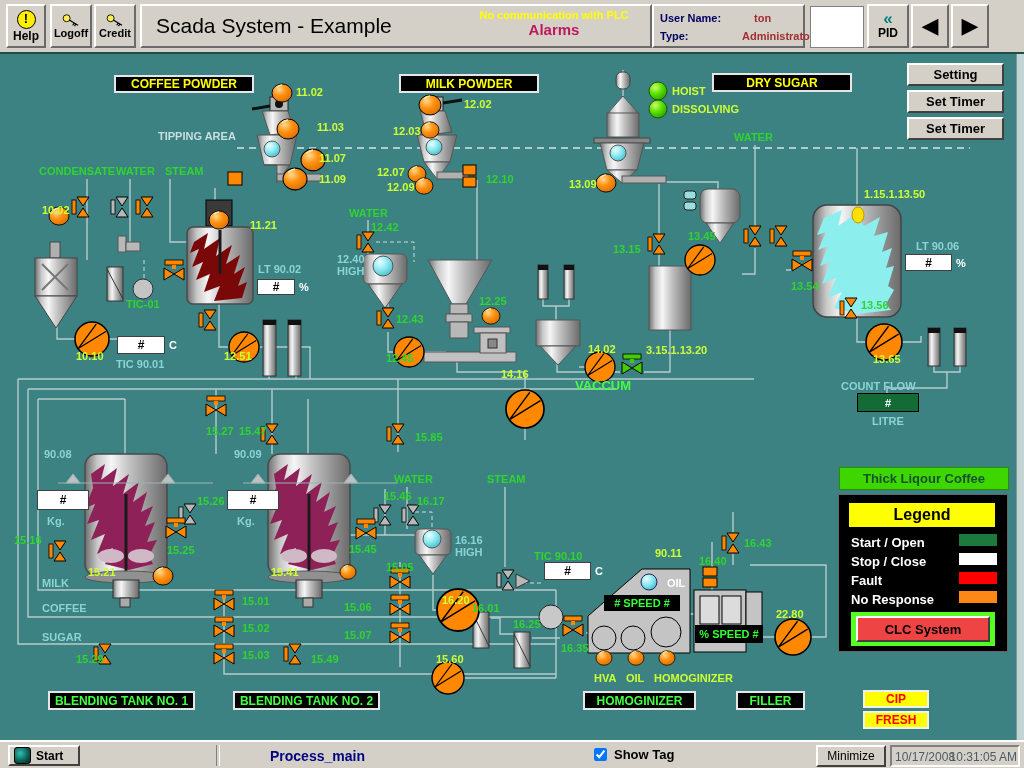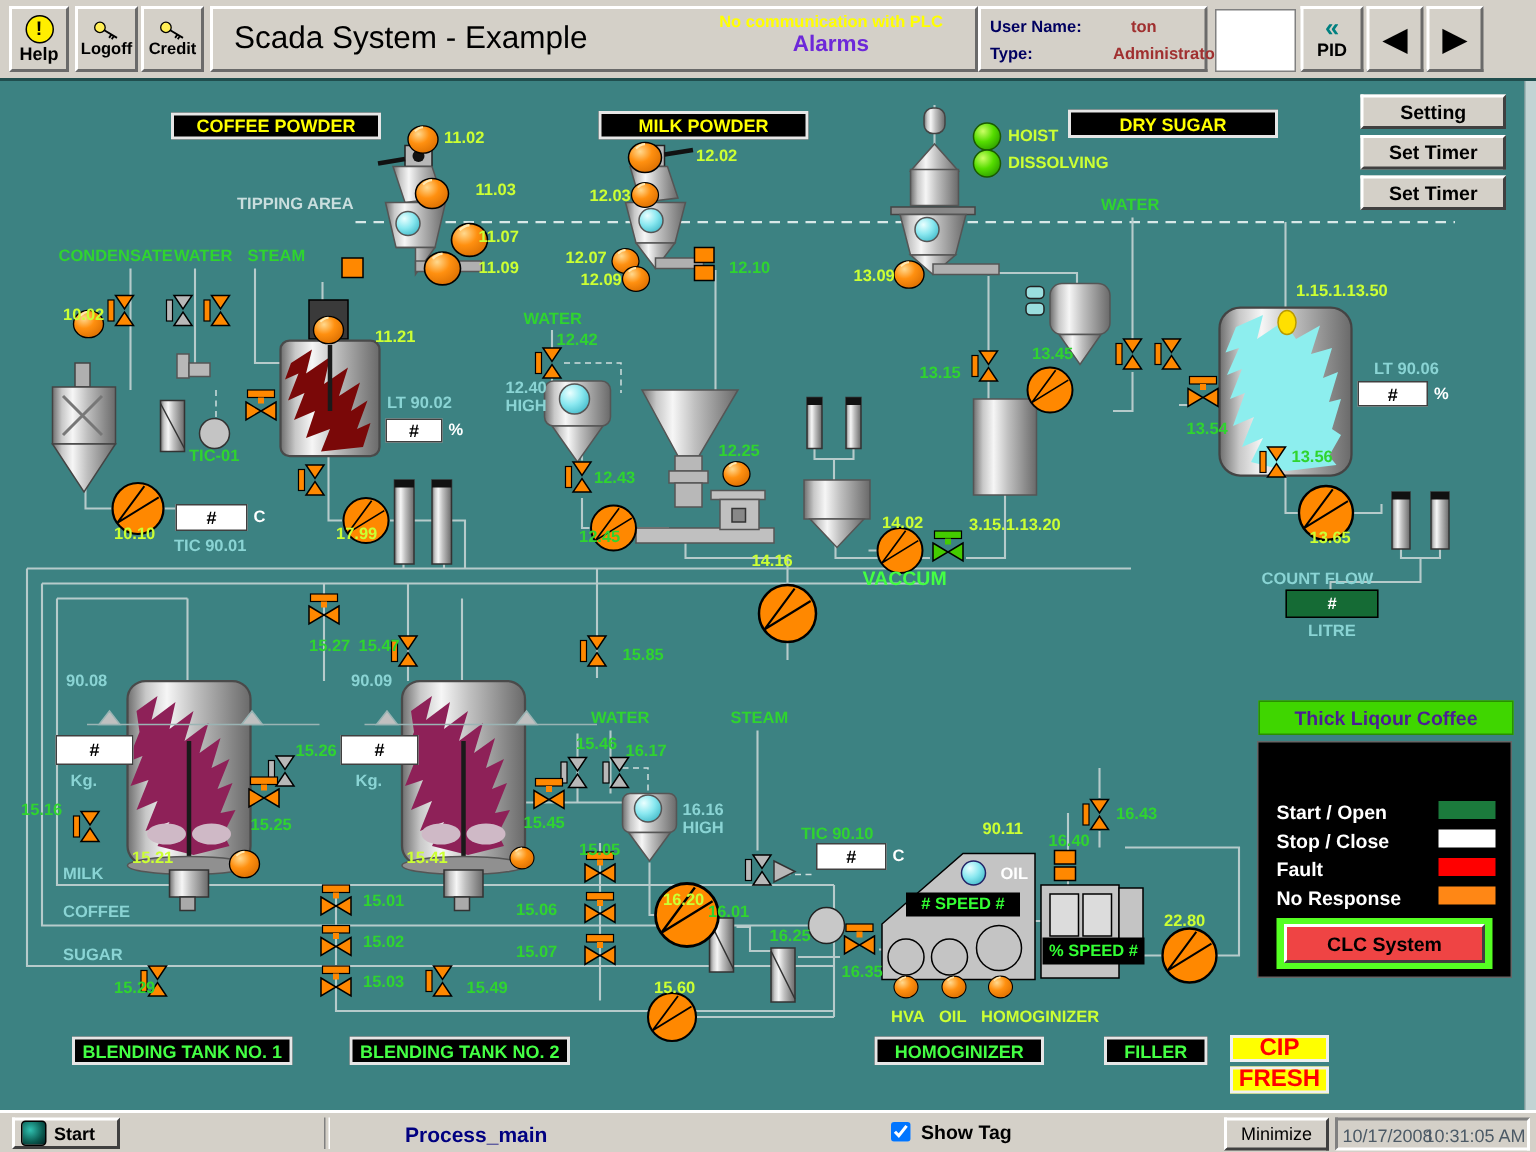--- a/index.html
+++ b/index.html
@@ -11,21 +11,21 @@
   .tb3d{position:absolute;top:4px;height:44px;background:#d4d0c8;
     border:2px solid;border-color:#ffffff #6a6a6a #6a6a6a #ffffff;box-sizing:border-box;
     display:flex;flex-direction:column;align-items:center;justify-content:center;cursor:default;}
   .tb3d .cap{font-weight:bold;font-size:12px;color:#000;}
   .keyicon{width:20px;height:14px;position:relative;}
   #titlepanel{position:absolute;left:140px;top:4px;width:512px;height:44px;
     border:2px solid;border-color:#ffffff #6a6a6a #6a6a6a #ffffff;box-sizing:border-box;}
   #maintitle{position:absolute;left:14px;top:8px;font-size:21px;color:#000;}
   #alarmbox{position:absolute;right:6px;top:3px;width:180px;text-align:center;}
   #alarm1{font-size:11px;font-weight:bold;color:#ffff00;}
-  #alarm2{font-size:15px;font-weight:bold;color:#6d28d9;}
+  #alarm2{font-size:15px;font-weight:bold;color:#be185d;}
   #userpanel{position:absolute;left:652px;top:4px;width:153px;height:44px;
     border:2px solid;border-color:#ffffff #6a6a6a #6a6a6a #ffffff;box-sizing:border-box;
     font-size:11px;font-weight:bold;}
   #userpanel .lab{color:#000060;}
   #userpanel .val{color:#a03030;}
   #blankbox{position:absolute;left:810px;top:6px;width:52px;height:40px;background:#ffffff;
     border:1px solid #808080;}
   .navglyph{font-size:22px;color:#000;line-height:20px;}
   #pidglyph{font-size:17px;font-weight:bold;color:#008080;line-height:14px;}
 
@@ -47,29 +47,29 @@
   .slabel{position:absolute;background:#000;border:2px solid #e6e6e6;box-sizing:border-box;
     font-size:12px;font-weight:bold;text-align:center;z-index:6;display:flex;
     align-items:center;justify-content:center;}
   .vbox{position:absolute;background:#fff;border:1px solid #404040;box-sizing:border-box;
     font-size:12px;font-weight:bold;color:#000;text-align:center;z-index:6;
     display:flex;align-items:center;justify-content:center;}
   .vsuf{position:absolute;left:100%;margin-left:5px;color:#fff;font-size:11px;font-weight:bold;}
   .speedbox{position:absolute;background:#000;color:#33ff33;font-size:11px;font-weight:bold;
     display:flex;align-items:center;justify-content:center;z-index:7;}
   .auxbtn{position:absolute;background:#ffff00;border:2px solid #f0f0f0;box-sizing:border-box;
-    color:#ff0000;font-size:16px;font-weight:bold;display:flex;align-items:center;
-    justify-content:center;z-index:6;cursor:default;}
+    color:#ff0000;font-size:12px;font-weight:bold;display:flex;align-items:center;
+    justify-content:center;z-index:6;cursor:default;margin-left:43px;}
   .sbtn{position:absolute;width:97px;height:23px;background:#d4d0c8;
     border:2px solid;border-color:#ffffff #404040 #404040 #ffffff;box-sizing:border-box;
     font-size:13px;font-weight:bold;color:#000;display:flex;align-items:center;
     justify-content:center;z-index:6;cursor:default;}
 
   #infobox{position:absolute;left:839px;top:413px;width:168px;height:21px;background:#3fd600;
-    border:1px solid #2a8f00;color:#4c1d95;font-size:13px;font-weight:bold;
+    border:1px solid #2a8f00;color:#14532d;font-size:13px;font-weight:bold;
     display:flex;align-items:center;justify-content:center;z-index:6;}
   #legend{position:absolute;left:838px;top:440px;width:170px;height:158px;background:#000;
     border:1px solid #666;box-sizing:border-box;z-index:6;}
   #legendhdr{position:absolute;left:10px;top:8px;width:146px;height:24px;background:#ffff00;
     color:#000;font-size:16px;font-weight:bold;display:flex;align-items:center;justify-content:center;}
   .legrow{position:absolute;left:12px;width:146px;height:14px;}
   .legrow .ll{color:#fff;font-size:13px;font-weight:bold;line-height:14px;}
   .legrow .sw{position:absolute;right:0;top:1px;width:38px;height:12px;}
   #clcouter{position:absolute;left:12px;top:117px;width:144px;height:34px;background:#55ff22;
     display:flex;align-items:center;justify-content:center;}
@@ -457,39 +457,40 @@
         <rect x="463" y="175" width="13" height="10" fill="#ff8800" stroke="#000"></rect>
         <rect x="703" y="565" width="14" height="9" fill="#ff8800" stroke="#000"></rect>
         <rect x="703" y="576" width="14" height="9" fill="#ff8800" stroke="#000"></rect>
       </g>
     </svg>
 
     <div id="rstrip"></div>
 
     <div id="infobox">Thick Liqour Coffee</div>
     <div id="legend">
+      <div id="legendhdr">Legend</div>
       <div id="legendrows">
           <div class="legrow" style="top: 38px;"><span class="ll">Start / Open</span><span class="sw" style="background: rgb(27, 122, 60);"></span></div>
           <div class="legrow" style="top: 57px;"><span class="ll">Stop / Close</span><span class="sw" style="background: rgb(255, 255, 255);"></span></div>
           <div class="legrow" style="top: 76px;"><span class="ll">Fault</span><span class="sw" style="background: rgb(255, 0, 0);"></span></div>
           <div class="legrow" style="top: 95px;"><span class="ll">No Response</span><span class="sw" style="background: rgb(255, 135, 21);"></span></div>
         </div>
       <div id="clcouter">
         <div id="clcbtn">CLC System</div>
       </div>
     </div>
     <div id="countflow">#</div>
   <div class="tag y" style="left: 296px; top: 32px;">11.02</div>
       <div class="tag y" style="left: 317px; top: 67px;">11.03</div>
       <div class="tag y" style="left: 319px; top: 98px;">11.07</div>
       <div class="tag y" style="left: 319px; top: 119px;">11.09</div>
       <div class="tag y" style="left: 250px; top: 165px;">11.21</div>
       <div class="tag y" style="left: 42px; top: 150px;">10.02</div>
       <div class="tag y" style="left: 76px; top: 296px;">10.10</div>
-      <div class="tag y" style="left: 224px; top: 296px;">17.99</div>
+      <div class="tag y" style="left: 224px; top: 296px;">12.51</div>
       <div class="tag y" style="left: 464px; top: 44px;">12.02</div>
       <div class="tag y" style="left: 393px; top: 71px;">12.03</div>
       <div class="tag y" style="left: 377px; top: 112px;">12.07</div>
       <div class="tag y" style="left: 387px; top: 127px;">12.09</div>
       <div class="tag y" style="left: 569px; top: 124px;">13.09</div>
       <div class="tag y" style="left: 588px; top: 289px;">14.02</div>
       <div class="tag y" style="left: 501px; top: 314px;">14.16</div>
       <div class="tag y" style="left: 646px; top: 290px;">3.15.1.13.20</div>
       <div class="tag y" style="left: 864px; top: 134px;">1.15.1.13.50</div>
       <div class="tag y" style="left: 873px; top: 299px;">13.65</div>

